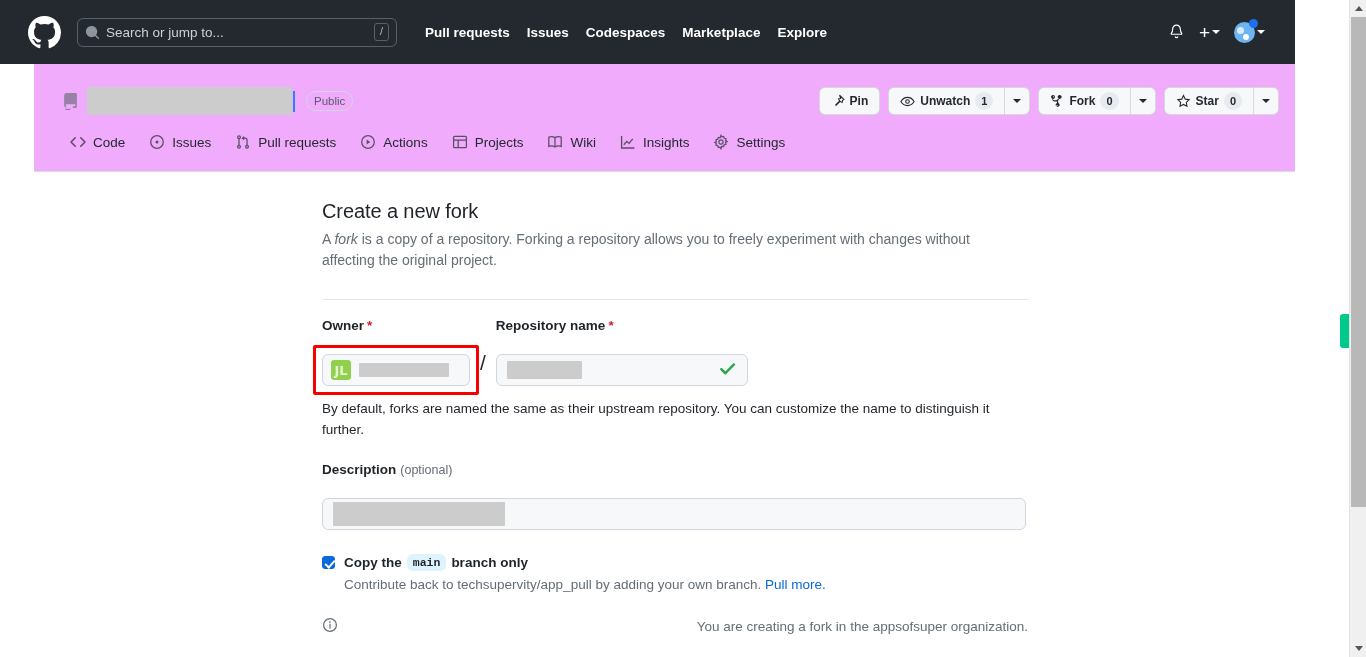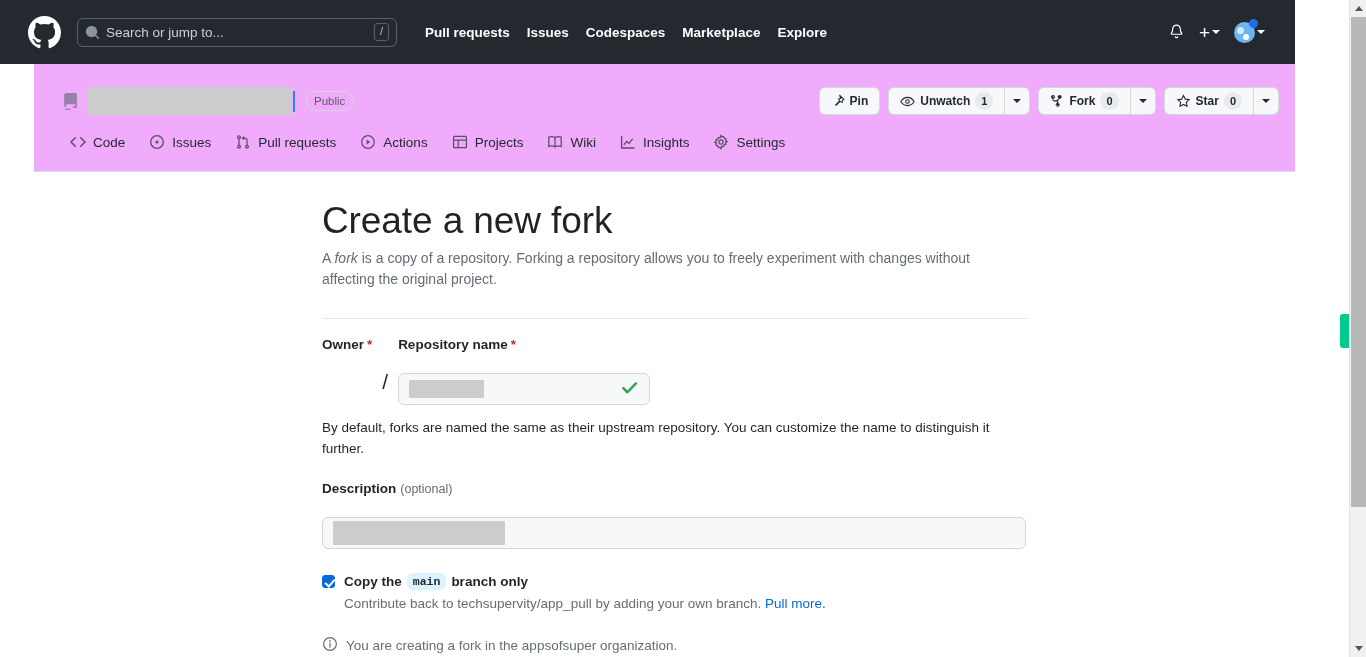--- a/index.html
+++ b/index.html
@@ -228,21 +228,21 @@
   .main {
     padding: 0;
     position: relative;
   }
   .content {
     width: 706px;
     margin: 0 0 0 322px;
     padding-top: 28px;
   }
   h1.fork-title {
-    font-size: 37px;
+    font-size: 20px;
     font-weight: 400;
     margin: 0 0 6px 0;
     letter-spacing: -.1px;
     color: #1f2328;
   }
   p.fork-desc {
     margin: 0;
     font-size: 14px;
     line-height: 21px;
     color: #656d76;
@@ -394,20 +394,21 @@
   }
   .cb-sub a { color: #0969da; text-decoration: none; }
 
   .note-row {
     display: flex;
     align-items: center;
     gap: 8px;
     margin-top: 22px;
     font-size: 13.5px;
     color: #656d76;
+    justify-content: space-between;
   }
   .info-icon { flex: 0 0 auto; }
 
   
   .green-marker {
     position: absolute;
     right: 17px;
     top: 314px;
     width: 9px;
     height: 34px;
@@ -647,20 +648,29 @@
       </p>
 
       <hr class="rule">
 
       <div class="field-row">
 
         <div class="field-col">
           <label class="field-label">
             <span>Owner</span><span class="req-star">*</span>
           </label>
+          <div class="owner-wrap">
+            <div class="redbox"></div>
+            <div class="select-owner">
+              <span class="owner-avatar">
+                <span>JL</span>
+              </span>
+              <span class="redact owner-redact"></span>
+            </div>
+          </div>
         </div>
 
         <div class="slash-sep">/</div>
 
         <div class="field-col">
           <label class="field-label">
             <span>Repository name</span><span class="req-star">*</span>
           </label>
           <div class="repo-name-input">
             <span class="redact name-redact"></span>

